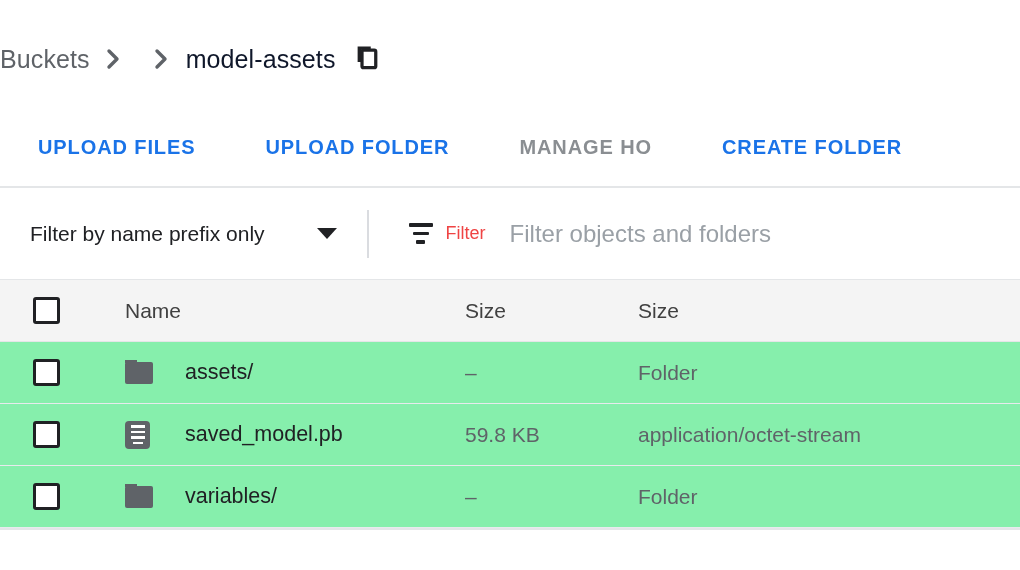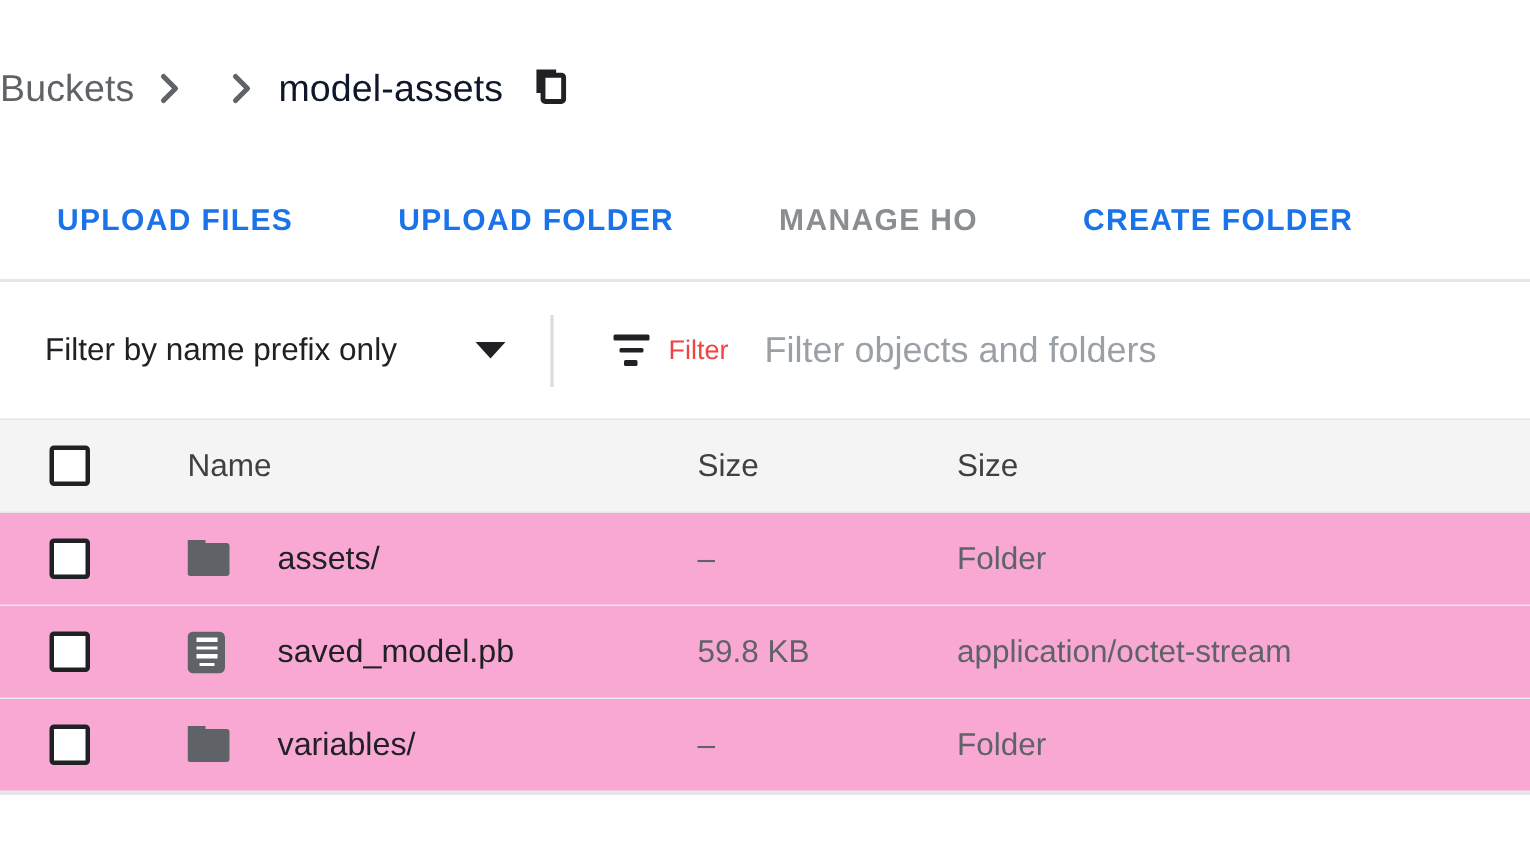--- a/index.html
+++ b/index.html
@@ -154,21 +154,21 @@
     box-sizing: border-box;
   }
   .head-row {
     height: 63px;
     background: #f4f4f4;
     border-top: 1px solid #e4e6e8;
     border-bottom: 1px solid #e4e6e8;
   }
   .data-row {
     height: 62px;
-    background: #f9a8d4;
+    background: #86efac;
     border-bottom: 1px solid #e8eaed;
   }
   .cell-check {
     width: 125px;
     flex: 0 0 125px;
     display: flex;
     align-items: center;
     padding-left: 33px;
     box-sizing: border-box;
   }

